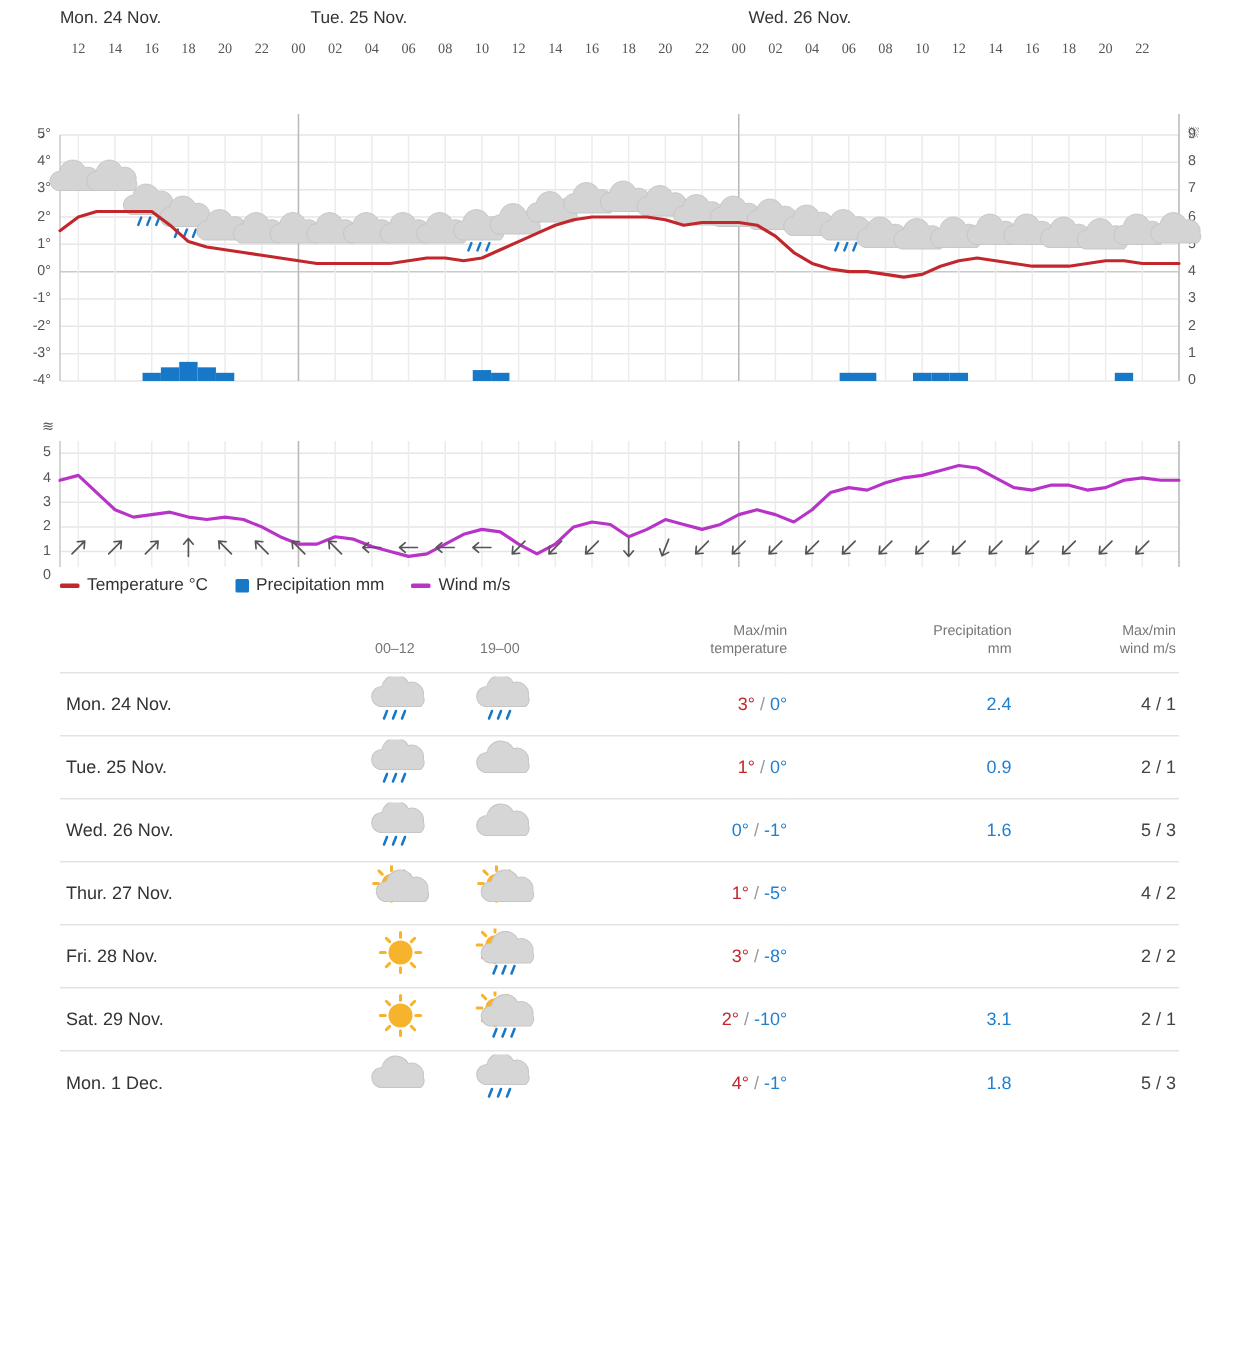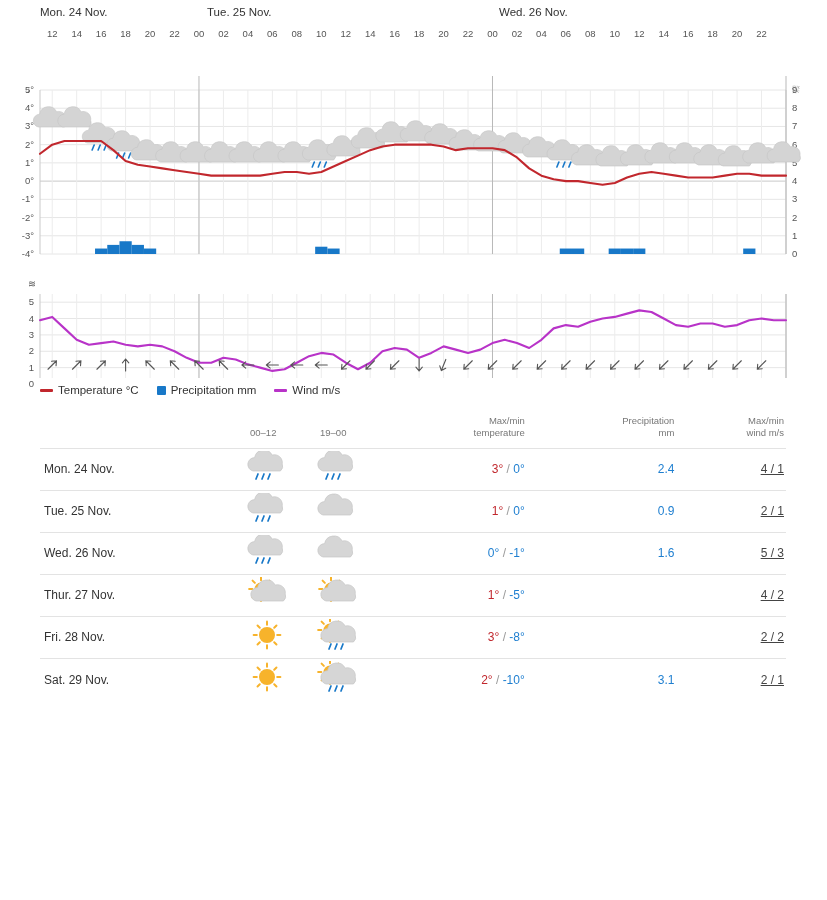--- a/index.html
+++ b/index.html
@@ -41,20 +41,21 @@
     position: absolute;
     font-size: 11.5px;
     color: #333;
     font-weight: normal;
   }
   .hourlabel {
     position: absolute;
     font-size: 9.5px;
     color: #555;
     transform: translateX(-50%);
+    font-family: Liberation Serif, serif;
   }
   .ylabel-left, .ylabel-right {
     position: absolute;
     font-size: 9.5px;
     color: #555;
   }
   .ylabel-left { text-align: right; }
   .legend {
     position: absolute;
     left: 40px;
@@ -98,21 +99,21 @@
     height: 42px;
     vertical-align: middle;
     font-size: 12px;
   }
   table.lr td.day { color: #333; padding-left: 4px; }
   table.lr td.sym { text-align: left; padding-left: 4px; }
   table.lr td.num { text-align: right; padding-right: 2px; }
   .t-warm { color: #c1272d; }
   .t-cold { color: #1f7fd0; }
   .t-precip { color: #1f7fd0; }
-  .t-wind { color: #444; text-decoration: underline; }
+  .t-wind { color: #444; }
 </style>
 </head>
 <body>
 
 <div class="page">
 
 
   <div class="meteogram-wrap">
     <div class="daylabels" id="day-labels">
         <div class="daylabel" style="left: 40px; top: 0px;">Mon. 24 Nov.</div>
@@ -665,16 +666,31 @@
               <line x1="22.151828996322962" y1="4.848171003677035" x2="24.414570696119913" y2="2.5854293038800815" stroke="#f7b32b" stroke-width="2" stroke-linecap="round"></line>
               <path transform="translate(26,18)" d="M -14 5 a 6.8 6.8 0 0 1 1.6 -13.4 a 9.4 9.4 0 0 1 17.6 -2.5 a 7.8 7.8 0 0 1 10 8.8 a 6.2 6.2 0 0 1 -1.8 7.1 z" fill="#d6d6d6" stroke="#c6c6c6" stroke-width="0.7"></path>
               <line x1="17" y1="25" x2="15" y2="30" stroke="#1878c8" stroke-width="1.7" stroke-linecap="round"></line>
               <line x1="23" y1="25" x2="21" y2="30" stroke="#1878c8" stroke-width="1.7" stroke-linecap="round"></line>
               <line x1="29" y1="25" x2="27" y2="30" stroke="#1878c8" stroke-width="1.7" stroke-linecap="round"></line>
             </svg></td>
           <td class="num"><span class="t-warm">2°</span><span style="color: rgb(153, 153, 153);"> / </span><span class="t-cold">-10°</span></td>
           <td class="num t-precip">3.1</td>
           <td class="num t-wind">2 / 1</td>
         </tr>
+        <tr>
+          <td class="day">Mon. 1 Dec.</td>
+          <td class="sym"><svg width="46" height="34" viewBox="0 0 46 34">
+              <path transform="translate(23,17)" d="M -14 5 a 6.8 6.8 0 0 1 1.6 -13.4 a 9.4 9.4 0 0 1 17.6 -2.5 a 7.8 7.8 0 0 1 10 8.8 a 6.2 6.2 0 0 1 -1.8 7.1 z" fill="#d6d6d6" stroke="#c6c6c6" stroke-width="0.7"></path>
+            </svg></td>
+          <td class="sym"><svg width="46" height="34" viewBox="0 0 46 34">
+              <path transform="translate(23,15)" d="M -14 5 a 6.8 6.8 0 0 1 1.6 -13.4 a 9.4 9.4 0 0 1 17.6 -2.5 a 7.8 7.8 0 0 1 10 8.8 a 6.2 6.2 0 0 1 -1.8 7.1 z" fill="#d6d6d6" stroke="#c6c6c6" stroke-width="0.7"></path>
+              <line x1="14" y1="23" x2="12" y2="28" stroke="#1878c8" stroke-width="1.7" stroke-linecap="round"></line>
+              <line x1="20" y1="23" x2="18" y2="28" stroke="#1878c8" stroke-width="1.7" stroke-linecap="round"></line>
+              <line x1="26" y1="23" x2="24" y2="28" stroke="#1878c8" stroke-width="1.7" stroke-linecap="round"></line>
+            </svg></td>
+          <td class="num"><span class="t-warm">4°</span><span style="color: rgb(153, 153, 153);"> / </span><span class="t-cold">-1°</span></td>
+          <td class="num t-precip">1.8</td>
+          <td class="num t-wind">5 / 3</td>
+        </tr>
       </tbody>
   </table>
 
 </div>
 
 </body></html>

